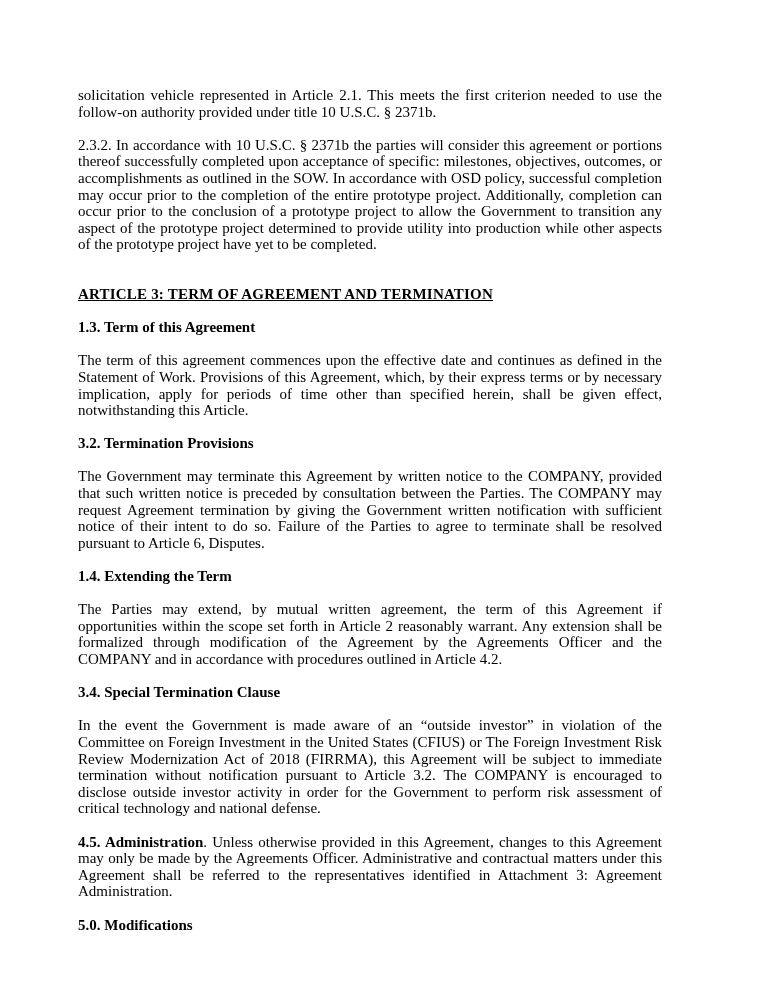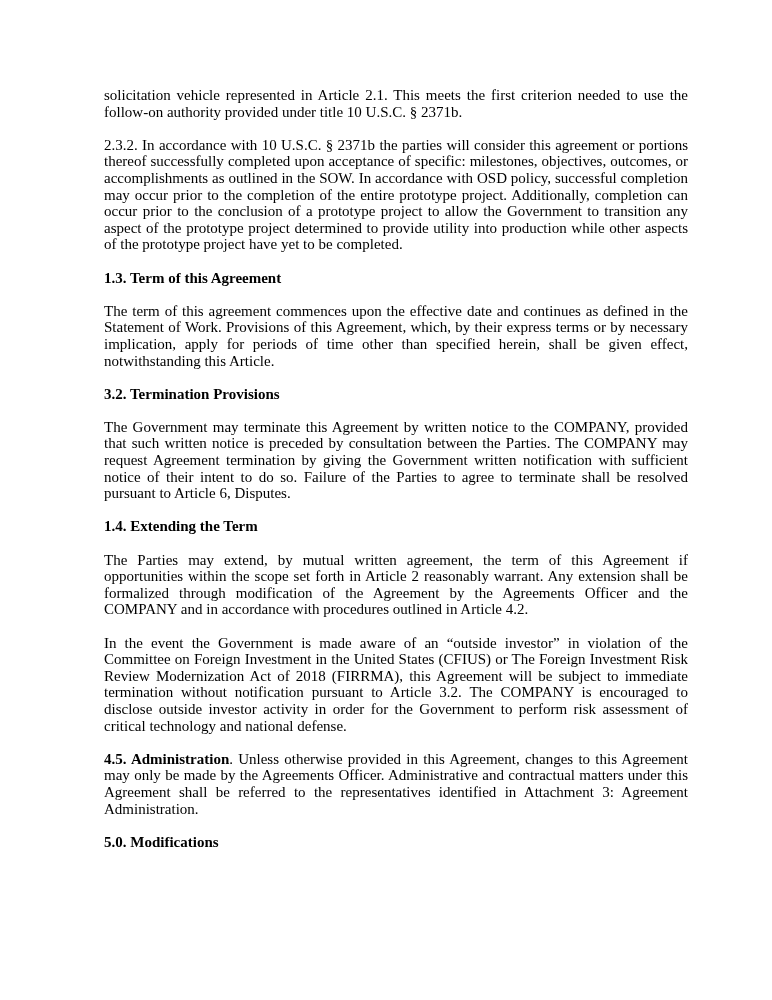--- a/index.html
+++ b/index.html
@@ -6,21 +6,21 @@
   .page {
     width: 772px;
     height: 1000px;
     background: #ffffff;
     position: relative;
     margin: 0 auto;
     overflow: hidden;
   }
   .content {
     position: absolute;
-    left: 104px;
+    left: 78px;
     top: 87px;
     width: 584px;
     color: #000000;
     font-family: "Liberation Serif", "DejaVu Serif", serif;
     font-size: 15px;
     line-height: 16.6px;
   }
   p.body {
     margin: 0 0 16.6px 0;
     text-align: justify;
@@ -43,33 +43,35 @@
 </head>
 <body>
 
 <div class="page">
   <div class="content">
 
     <p class="body">solicitation vehicle represented in Article 2.1. This meets the first criterion needed to use the follow-on authority provided under title 10 U.S.C. § 2371b.</p>
 
     <p class="body">2.3.2. In accordance with 10 U.S.C. § 2371b the parties will consider this agreement or portions thereof successfully completed upon acceptance of specific: milestones, objectives, outcomes, or accomplishments as outlined in the SOW. In accordance with OSD policy, successful completion may occur prior to the completion of the entire prototype project. Additionally, completion can occur prior to the conclusion of a prototype project to allow the Government to transition any aspect of the prototype project determined to provide utility into production while other aspects of the prototype project have yet to be completed.</p>
 
+    <h1 class="article">ARTICLE 3: TERM OF AGREEMENT AND TERMINATION</h1>
 
     <h2 class="sub">1.3. Term of this Agreement</h2>
 
     <p class="body">The term of this agreement commences upon the effective date and continues as defined in the Statement of Work. Provisions of this Agreement, which, by their express terms or by necessary implication, apply for periods of time other than specified herein, shall be given effect, notwithstanding this Article.</p>
 
     <h2 class="sub">3.2. Termination Provisions</h2>
 
     <p class="body">The Government may terminate this Agreement by written notice to the COMPANY, provided that such written notice is preceded by consultation between the Parties. The COMPANY may request Agreement termination by giving the Government written notification with sufficient notice of their intent to do so. Failure of the Parties to agree to terminate shall be resolved pursuant to Article 6, Disputes.</p>
 
     <h2 class="sub">1.4. Extending the Term</h2>
 
     <p class="body">The Parties may extend, by mutual written agreement, the term of this Agreement if opportunities within the scope set forth in Article 2 reasonably warrant. Any extension shall be formalized through modification of the Agreement by the Agreements Officer and the COMPANY and in accordance with procedures outlined in Article 4.2.</p>
 
+    <h2 class="sub">3.4. Special Termination Clause</h2>
 
     <p class="body">In the event the Government is made aware of an “outside investor” in violation of the Committee on Foreign Investment in the United States (CFIUS) or The Foreign Investment Risk Review Modernization Act of 2018 (FIRRMA), this Agreement will be subject to immediate termination without notification pursuant to Article 3.2.  The COMPANY is encouraged to disclose outside investor activity in order for the Government to perform risk assessment of critical technology and national defense.</p>
 
 
     <p class="body"><b class="lead">4.5. Administration</b><span>.  Unless otherwise provided in this Agreement, changes to this Agreement may only be made by the Agreements Officer. Administrative and contractual matters under this Agreement shall be referred to the representatives identified in Attachment 3: Agreement Administration.</span></p>
 
     <h2 class="sub">5.0. Modifications</h2>
 
   </div>
 </div>

